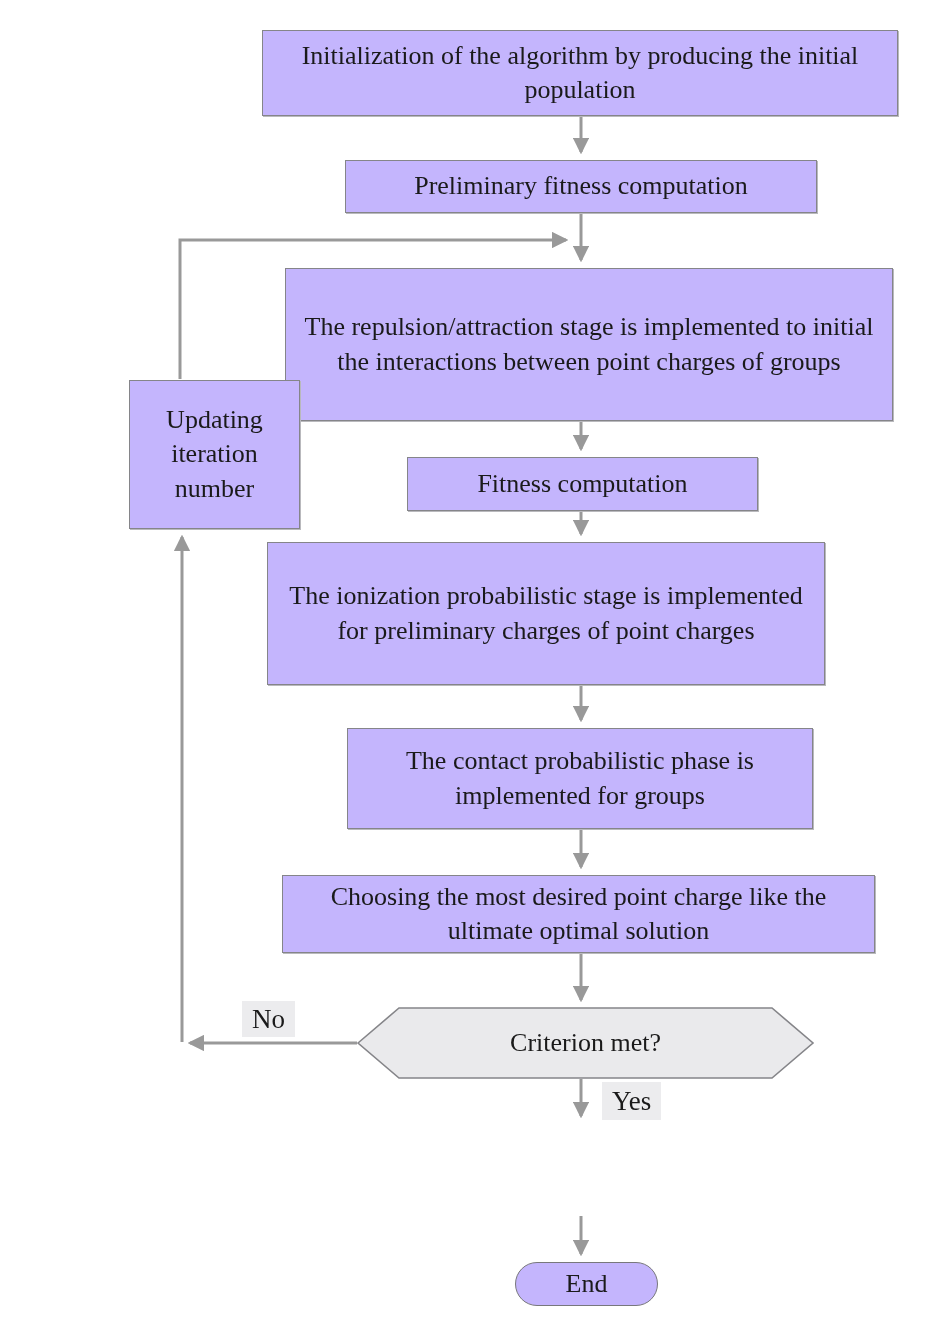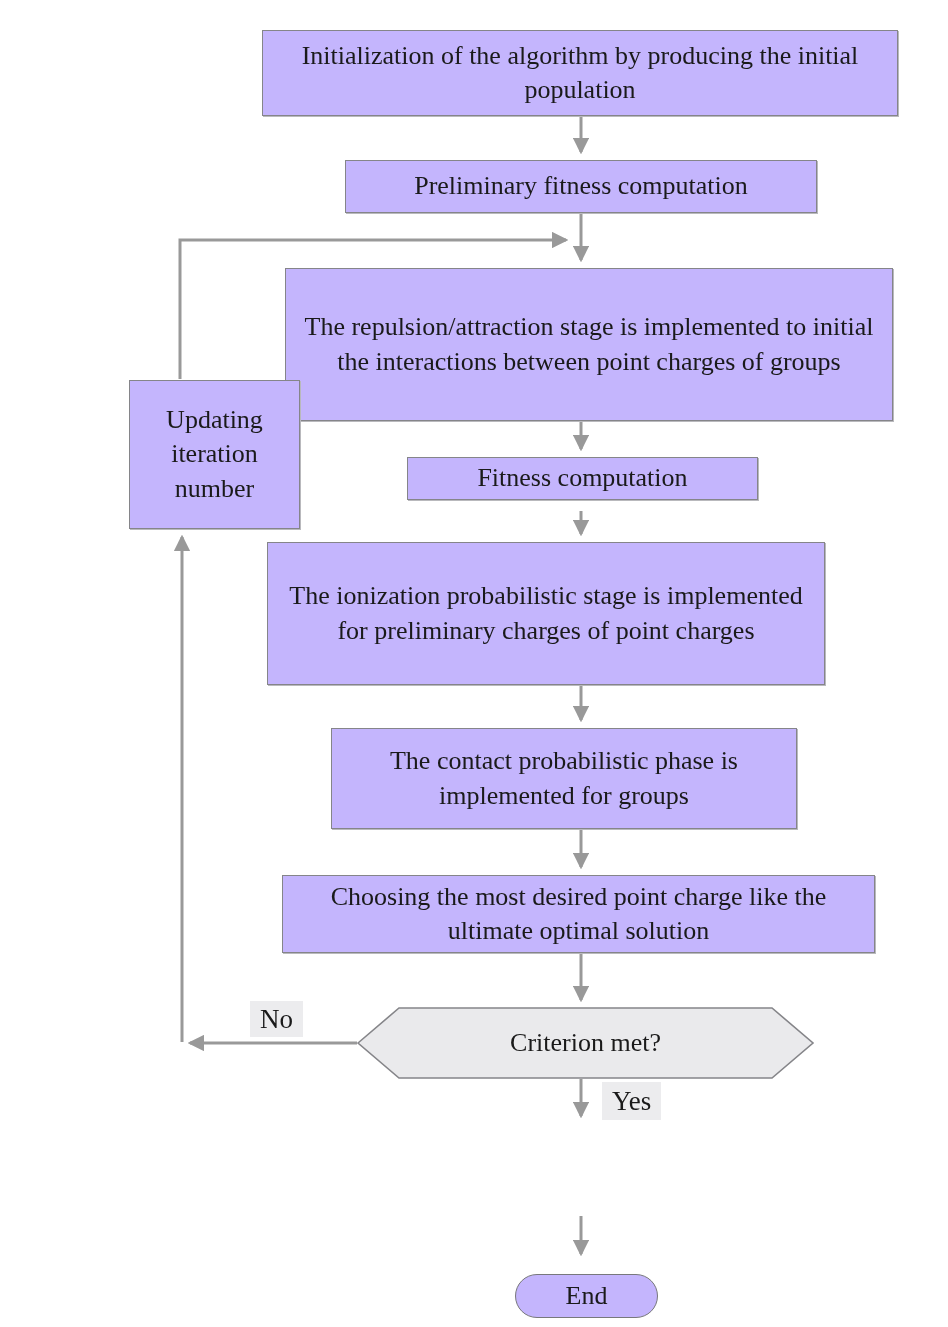--- a/index.html
+++ b/index.html
@@ -32,21 +32,20 @@
   .edgelabel{
     position:absolute;
     background:#ececee;
     display:flex;align-items:center;justify-content:center;
     font-size:27px;
     padding:1px 10px;
   }
   .terminator{
     border-radius:23px;
     border:1.4px solid #78787c;
-    margin-top:12px;
   }
 </style>
 </head>
 <body>
 
 <div class="canvas">
 
   <svg class="wires" viewBox="0 0 948 1327" xmlns="http://www.w3.org/2000/svg">
     <defs>
       <marker id="arrow" viewBox="0 0 10 10" refX="8.6" refY="5" markerWidth="5.6" markerHeight="5.6" orient="auto-start-reverse">
@@ -71,32 +70,32 @@
     <path d="M581,1079 V1116" stroke="#999999" stroke-width="3" fill="none" marker-end="url(#arrow)"></path>
     <path d="M581,1216 V1254" stroke="#999999" stroke-width="3" fill="none" marker-end="url(#arrow)"></path>
   </svg>
 
   <div class="node shadow" style="left:262px;top:30px;width:636px;height:86px;">Initialization of the algorithm by producing the initial population</div>
 
   <div class="node shadow" style="left:345px;top:160px;width:472px;height:53px;">Preliminary fitness computation</div>
 
   <div class="node shadow" style="left:285px;top:268px;width:608px;height:153px;">The repulsion/attraction stage is implemented to initial the interactions between point charges of groups</div>
 
-  <div class="node shadow" style="left:407px;top:457px;width:351px;height:43px;">Fitness computation</div>
+  <div class="node shadow" style="left:407px;top:457px;width:351px;height:54px;">Fitness computation</div>
 
   <div class="node shadow" style="left:267px;top:542px;width:558px;height:143px;">The ionization probabilistic stage is implemented for preliminary charges of point charges</div>
 
-  <div class="node shadow" style="left:331px;top:728px;width:466px;height:101px;">The contact probabilistic phase is implemented for groups</div>
+  <div class="node shadow" style="left:347px;top:728px;width:466px;height:101px;">The contact probabilistic phase is implemented for groups</div>
 
   <div class="node shadow" style="left:282px;top:875px;width:593px;height:78px;">Choosing the most desired point charge like the ultimate optimal solution</div>
 
   <div class="hexlabel" style="left:399px;top:1008px;width:373px;height:70px;">Criterion met?</div>
 
   <div class="node shadow" style="left:97px;top:380px;width:171px;height:149px;margin-left:32px;">Updating iteration number</div>
 
-  <div class="edgelabel" style="left:250px;top:1001px;height:34px;">No</div>
+  <div class="edgelabel" style="left:242px;top:1001px;height:34px;">No</div>
 
   <div class="edgelabel" style="left:602px;top:1082px;height:36px;font-family:Liberation Serif, serif;">Yes</div>
 
 
   <div class="node terminator" style="left:515px;top:1262px;width:143px;height:44px;">End</div>
 
 </div>
 
 </body></html>

